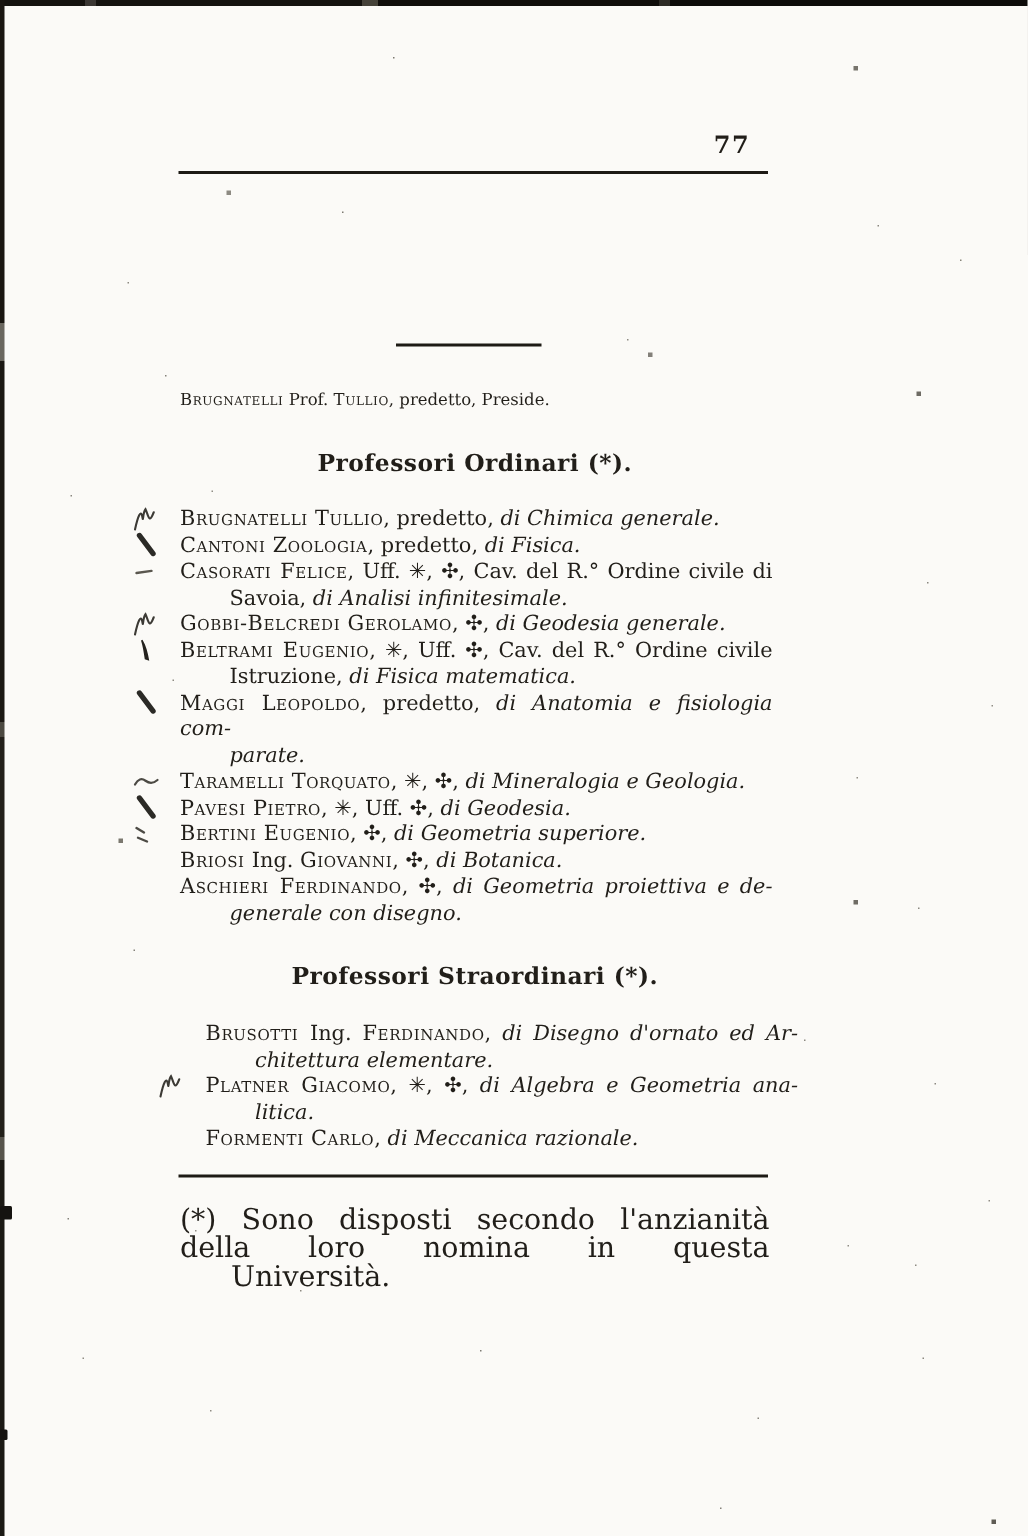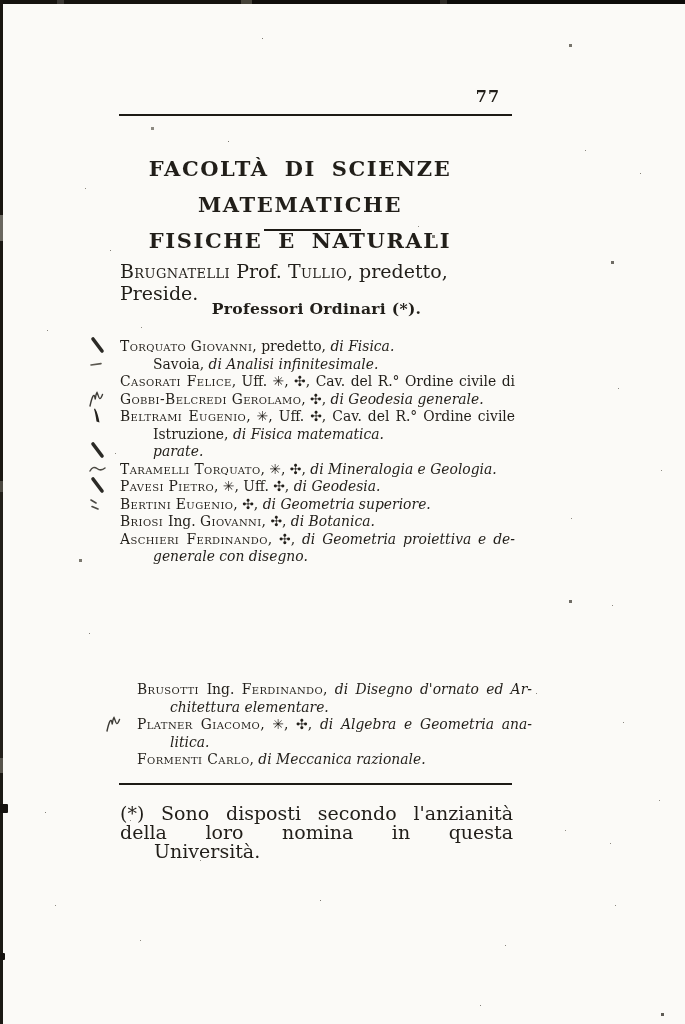--- a/index.html
+++ b/index.html
@@ -35,21 +35,21 @@
       418px 226px 0 #8d8a82, 536px 693px 0 #8b8880;}
   
   .pagenum{position:absolute;top:87px;left:458px;width:60px;text-align:center;
     font-size:16px;font-weight:bold;letter-spacing:1px;}
   .rule{position:absolute;height:2.4px;background:#1d1a15;}
   .rule-top{top:114px;left:119px;width:393px;}
   .rule-foot{top:783px;left:119px;width:393px;height:2px;}
   .title{position:absolute;top:151px;left:84px;width:432px;text-align:center;
     font-size:21px;font-weight:bold;letter-spacing:1.6px;word-spacing:7px;line-height:36px;}
   .title-divider{position:absolute;top:229px;left:264px;width:97px;height:2px;background:#1d1a15;}
-  .dean{position:absolute;top:260px;left:120px;width:404px;font-size:19px;}
+  .dean{position:absolute;top:260px;left:120px;width:404px;font-size:11px;}
   .sec-heading{position:absolute;left:120px;width:393px;text-align:center;
     font-weight:bold;font-size:15.6px;letter-spacing:.3px;}
   .h-ord{top:299px;}
   .h-str{top:641px;}
   .plist{position:absolute;left:120px;width:395px;font-size:13.9px;line-height:17.5px;}
   .l-ord{top:338px;}
   .l-str{top:681px;margin-left:17px;}
   .entry{position:relative;margin:0;}
   .entry .line{display:block;}
   .entry .line.cont{padding-left:33px;}
@@ -70,46 +70,50 @@
 <div id="page">
   <div class="top-edge"></div>
   <div class="left-edge"></div>
   <div class="edge-blob" style="top:804px;left:0;width:8px;height:9px;"></div>
   <div class="edge-blob" style="top:953px;left:0;width:5px;height:7px;"></div>
   <div class="speckles"></div>
 
   <div class="pagenum">77</div>
   <div class="rule rule-top"></div>
 
-  <div class="title">
-    <div>FACOLTÀ DI SCIENZE MATEMATICHE</div>
-    <div>FISICHE E NATURALI</div>
-  </div>
   <div class="title-divider"></div>
 
   <div class="dean" id="dean-line"><span class="sc">Brugnatelli</span><span class="rm"> Prof. </span><span class="sc">Tullio</span><span class="rm">, predetto, Preside.</span></div>
 
   <div class="sec-heading h-ord">Professori Ordinari (*).</div>
   <div class="plist l-ord" id="list-ordinari">
       <div class="entry">
         <span class="mark">
           <svg width="24" height="22" viewBox="0 0 24 22">
+            <path d="M3 17 C5 8 7 3 8 9 C8.6 12.5 8 6 10 3.5 C12 7.5 12.2 14 15.5 5.5" fill="none" stroke="#3c3a35" stroke-width="1.4" stroke-linecap="round"></path>
+          </svg>
+        </span>
+        <div class="line"><span class="sc">Brugnatelli Tullio</span><span class="rm">, predetto, </span><span class="it">di Chimica generale.</span></div>
+      </div>
+      <div class="entry">
+        <span class="mark">
+          <svg width="24" height="22" viewBox="0 0 24 22">
             <path d="M6 3 L15 15" fill="none" stroke="#2b2a26" stroke-width="3.6" stroke-linecap="round"></path>
           </svg>
         </span>
-        <div class="line"><span class="sc">Torquato Giovanni</span><span class="rm">, predetto, </span><span class="it">di Fisica.</span></div>
+        <div class="line"><span class="sc">Cantoni Zoologia</span><span class="rm">, predetto, </span><span class="it">di Fisica.</span></div>
       </div>
       <div class="entry">
         <span class="mark">
           <svg width="24" height="22" viewBox="0 0 24 22">
             <path d="M4 11 L14 9.6" fill="none" stroke="#5a574f" stroke-width="1.6" stroke-linecap="round"></path>
           </svg>
         </span>
+        <div class="line just"><span class="sc">Casorati Felice</span><span class="rm">, Uff. ✳, ✣, Cav. del R.° Ordine civile di</span></div>
         <div class="line cont"><span class="rm">Savoia, </span><span class="it">di Analisi infinitesimale.</span></div>
-        <div class="line just"><span class="sc">Casorati Felice</span><span class="rm">, Uff. ✳, ✣, Cav. del R.° Ordine civile di</span></div>
       </div>
       <div class="entry">
         <span class="mark">
           <svg width="24" height="22" viewBox="0 0 24 22">
             <path d="M3 17 C5 8 7 3 8 9 C8.6 12.5 8 6 10 3.5 C12 7.5 12.2 14 15.5 5.5" fill="none" stroke="#3c3a35" stroke-width="1.4" stroke-linecap="round"></path>
           </svg>
         </span>
         <div class="line"><span class="sc">Gobbi-Belcredi Gerolamo</span><span class="rm">, ✣, </span><span class="it">di Geodesia generale.</span></div>
       </div>
       <div class="entry">
@@ -120,20 +124,21 @@
         </span>
         <div class="line just"><span class="sc">Beltrami Eugenio</span><span class="rm">, ✳, Uff. ✣, Cav. del R.° Ordine civile</span></div>
         <div class="line cont"><span class="rm">Istruzione, </span><span class="it">di Fisica matematica.</span></div>
       </div>
       <div class="entry">
         <span class="mark">
           <svg width="24" height="22" viewBox="0 0 24 22">
             <path d="M6 3 L15 15" fill="none" stroke="#2b2a26" stroke-width="3.6" stroke-linecap="round"></path>
           </svg>
         </span>
+        <div class="line just"><span class="sc">Maggi Leopoldo</span><span class="rm">, predetto, </span><span class="it">di Anatomia e fisiologia com-</span></div>
         <div class="line cont"><span class="it">parate.</span></div>
       </div>
       <div class="entry">
         <span class="mark">
           <svg width="24" height="22" viewBox="0 0 24 22">
             <path d="M3 12 Q6 6.5 10 9.5 T18 9" fill="none" stroke="#4c4a44" stroke-width="1.5" stroke-linecap="round"></path>
           </svg>
         </span>
         <div class="line"><span class="sc">Taramelli Torquato</span><span class="rm">, ✳, ✣, </span><span class="it">di Mineralogia e Geologia.</span></div>
       </div>
@@ -155,20 +160,21 @@
       </div>
       <div class="entry">
         <div class="line"><span class="sc">Briosi </span><span class="rm">Ing. </span><span class="sc">Giovanni</span><span class="rm">, ✣, </span><span class="it">di Botanica.</span></div>
       </div>
       <div class="entry">
         <div class="line just"><span class="sc">Aschieri Ferdinando</span><span class="rm">, ✣, </span><span class="it">di Geometria proiettiva e de-</span></div>
         <div class="line cont"><span class="it">generale con disegno.</span></div>
       </div>
     </div>
 
+  <div class="sec-heading h-str">Professori Straordinari (*).</div>
   <div class="plist l-str" id="list-straordinari">
       <div class="entry">
         <div class="line just"><span class="sc">Brusotti </span><span class="rm">Ing. </span><span class="sc">Ferdinando</span><span class="rm">, </span><span class="it">di Disegno d'ornato ed Ar-</span></div>
         <div class="line cont"><span class="it">chitettura elementare.</span></div>
       </div>
       <div class="entry">
         <span class="mark">
           <svg width="24" height="22" viewBox="0 0 24 22">
             <path d="M3 17 C5 8 7 3 8 9 C8.6 12.5 8 6 10 3.5 C12 7.5 12.2 14 15.5 5.5" fill="none" stroke="#3c3a35" stroke-width="1.4" stroke-linecap="round"></path>
           </svg>

